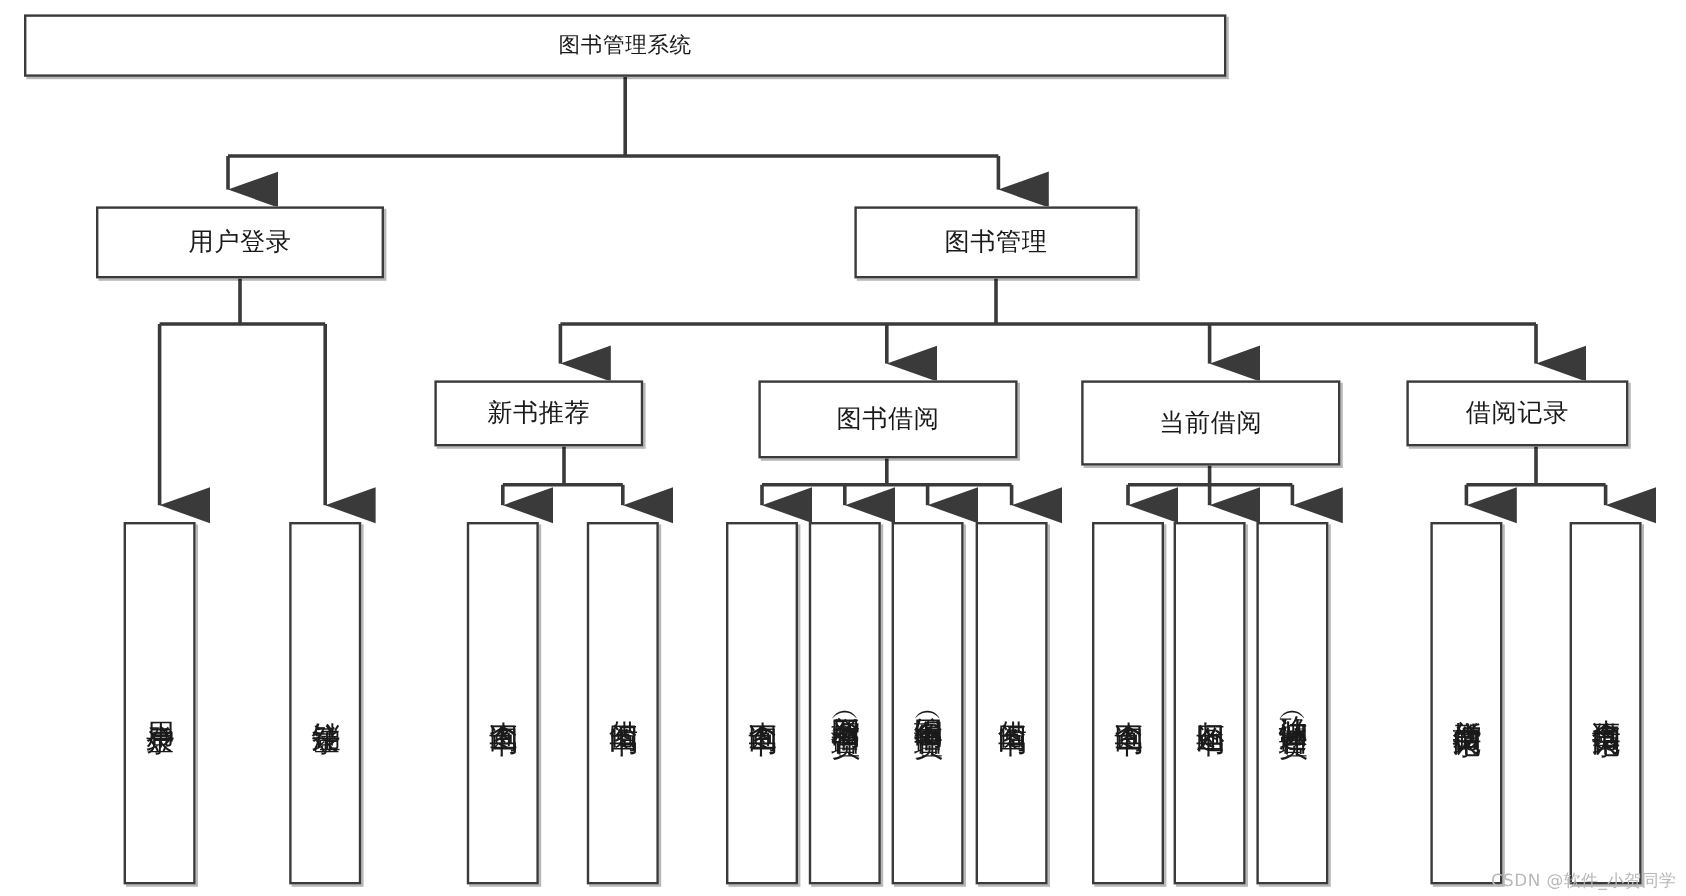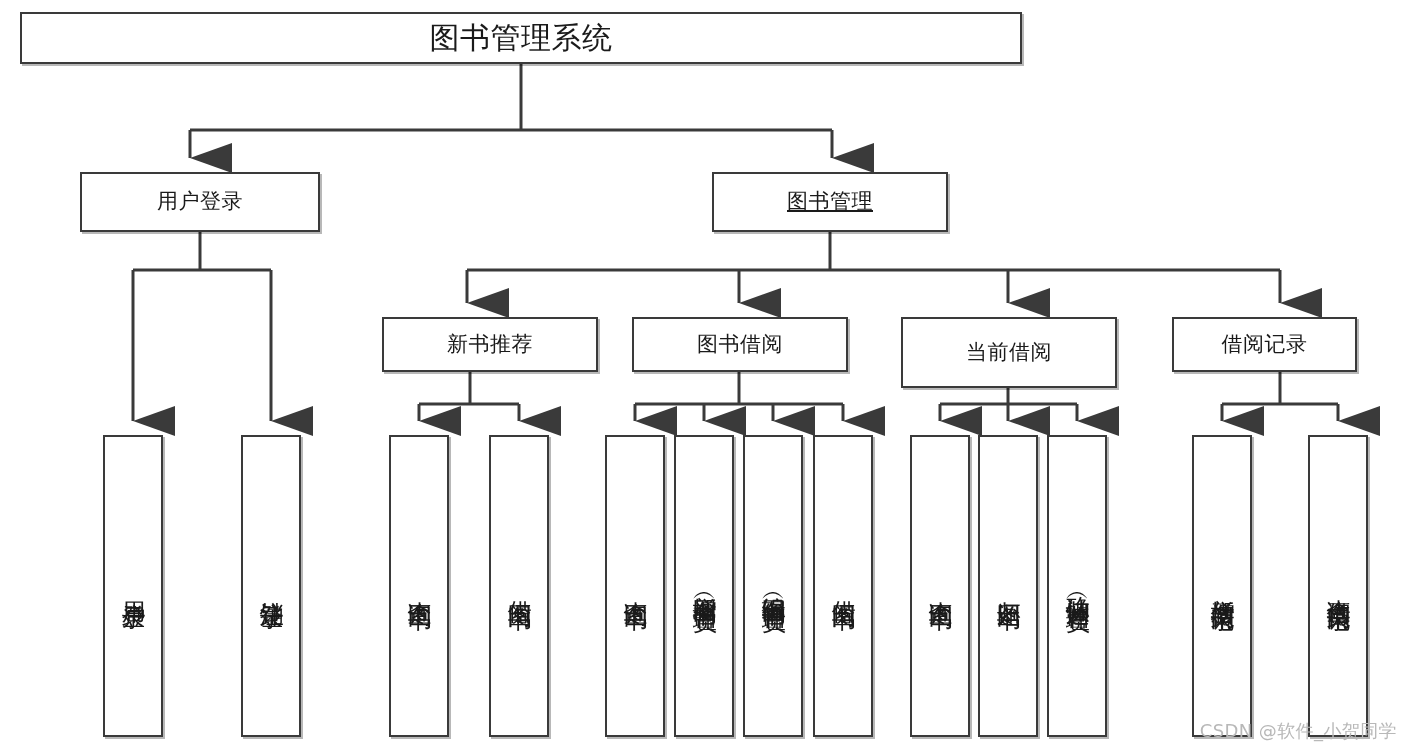--- a/index.html
+++ b/index.html
@@ -42,42 +42,42 @@
     text-align: center;
     line-height: 1.12;
     white-space: nowrap;
   }
   
   .node.horiz .node-label {
     font-size: 21px;
     letter-spacing: 0.5px;
   }
   .node.level0 .node-label {
-    font-size: 30px;
+    font-size: 18px;
   }
   
   .node.vert {
     align-items: center;
     justify-content: center;
     padding: 4px 0;
   }
   .node.vert .node-label {
     writing-mode: vertical-rl;
     text-orientation: upright;
     font-size: 24px;
     line-height: 1.06;
     letter-spacing: 2px;
     white-space: nowrap;
     max-height: 292px;
   }
   .watermark {
     position: absolute;
     right: 8px;
     bottom: 4px;
-    font-size: 18px;
+    font-size: 14px;
     color: #b8b8b8;
     white-space: nowrap;
     letter-spacing: 0.4px;
   }
 </style>
 </head>
 <body>
 
 <div id="canvas">
 
@@ -134,28 +134,28 @@
     </g>
   </svg>
 
   <div class="node horiz level0" style="left:20px; top:12px; width:1002px; height:52px;">
     <span class="node-label">图书管理系统</span>
   </div>
 
   <div class="node horiz" style="left:80px; top:172px; width:240px; height:60px;">
     <span class="node-label">用户登录</span>
   </div>
-  <div class="node horiz" style="left:712px; top:172px; width:236px; height:60px;text-decoration:underline;">
+  <div class="node horiz" style="left:712px; top:172px; width:236px; height:60px;">
     <span class="node-label">图书管理</span>
   </div>
 
-  <div class="node horiz" style="left:362px; top:317px; width:216px; height:55px;margin-left:20px;">
+  <div class="node horiz" style="left:362px; top:317px; width:174px; height:55px;">
     <span class="node-label">新书推荐</span>
   </div>
-  <div class="node horiz" style="left:632px; top:317px; width:216px; height:55px;">
+  <div class="node horiz" style="left:632px; top:317px; width:216px; height:65px;">
     <span class="node-label">图书借阅</span>
   </div>
   <div class="node horiz" style="left:901px; top:317px; width:216px; height:71px;">
     <span class="node-label">当前借阅</span>
   </div>
   <div class="node horiz" style="left:1172px; top:317px; width:185px; height:55px;">
     <span class="node-label">借阅记录</span>
   </div>
 
   <div class="node vert" style="left:103px; top:435px; width:60px; height:302px;">

